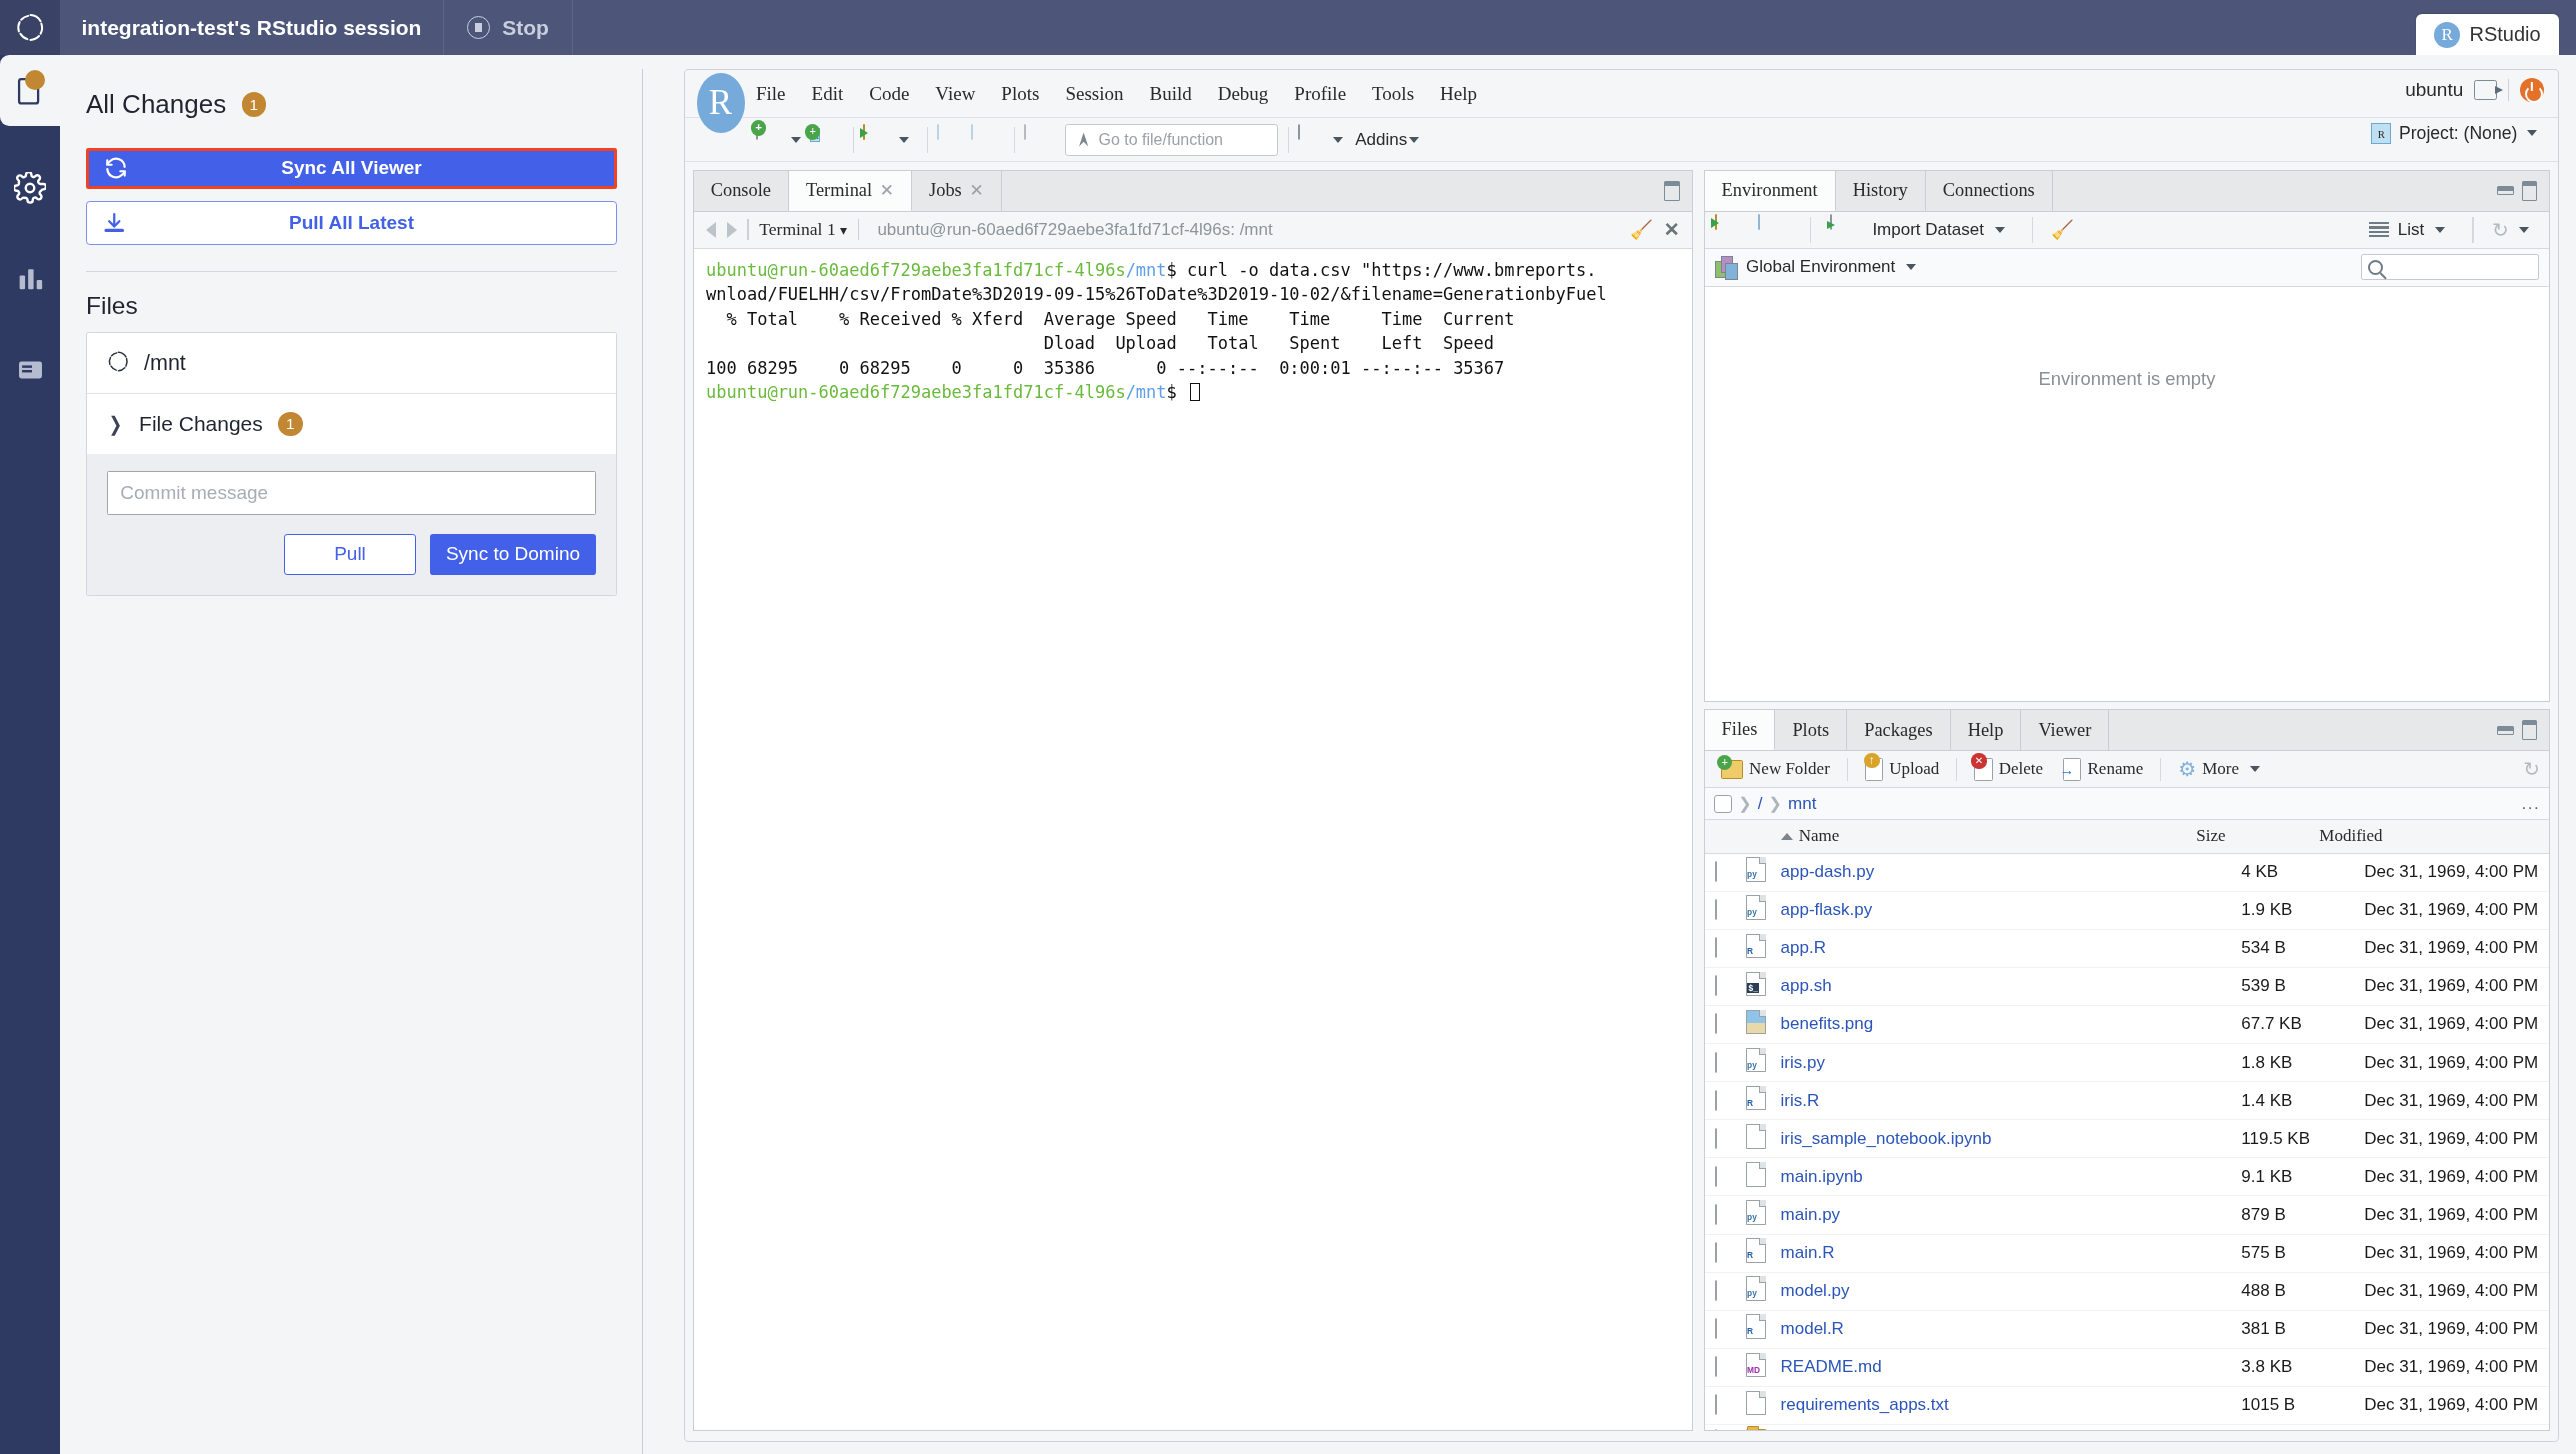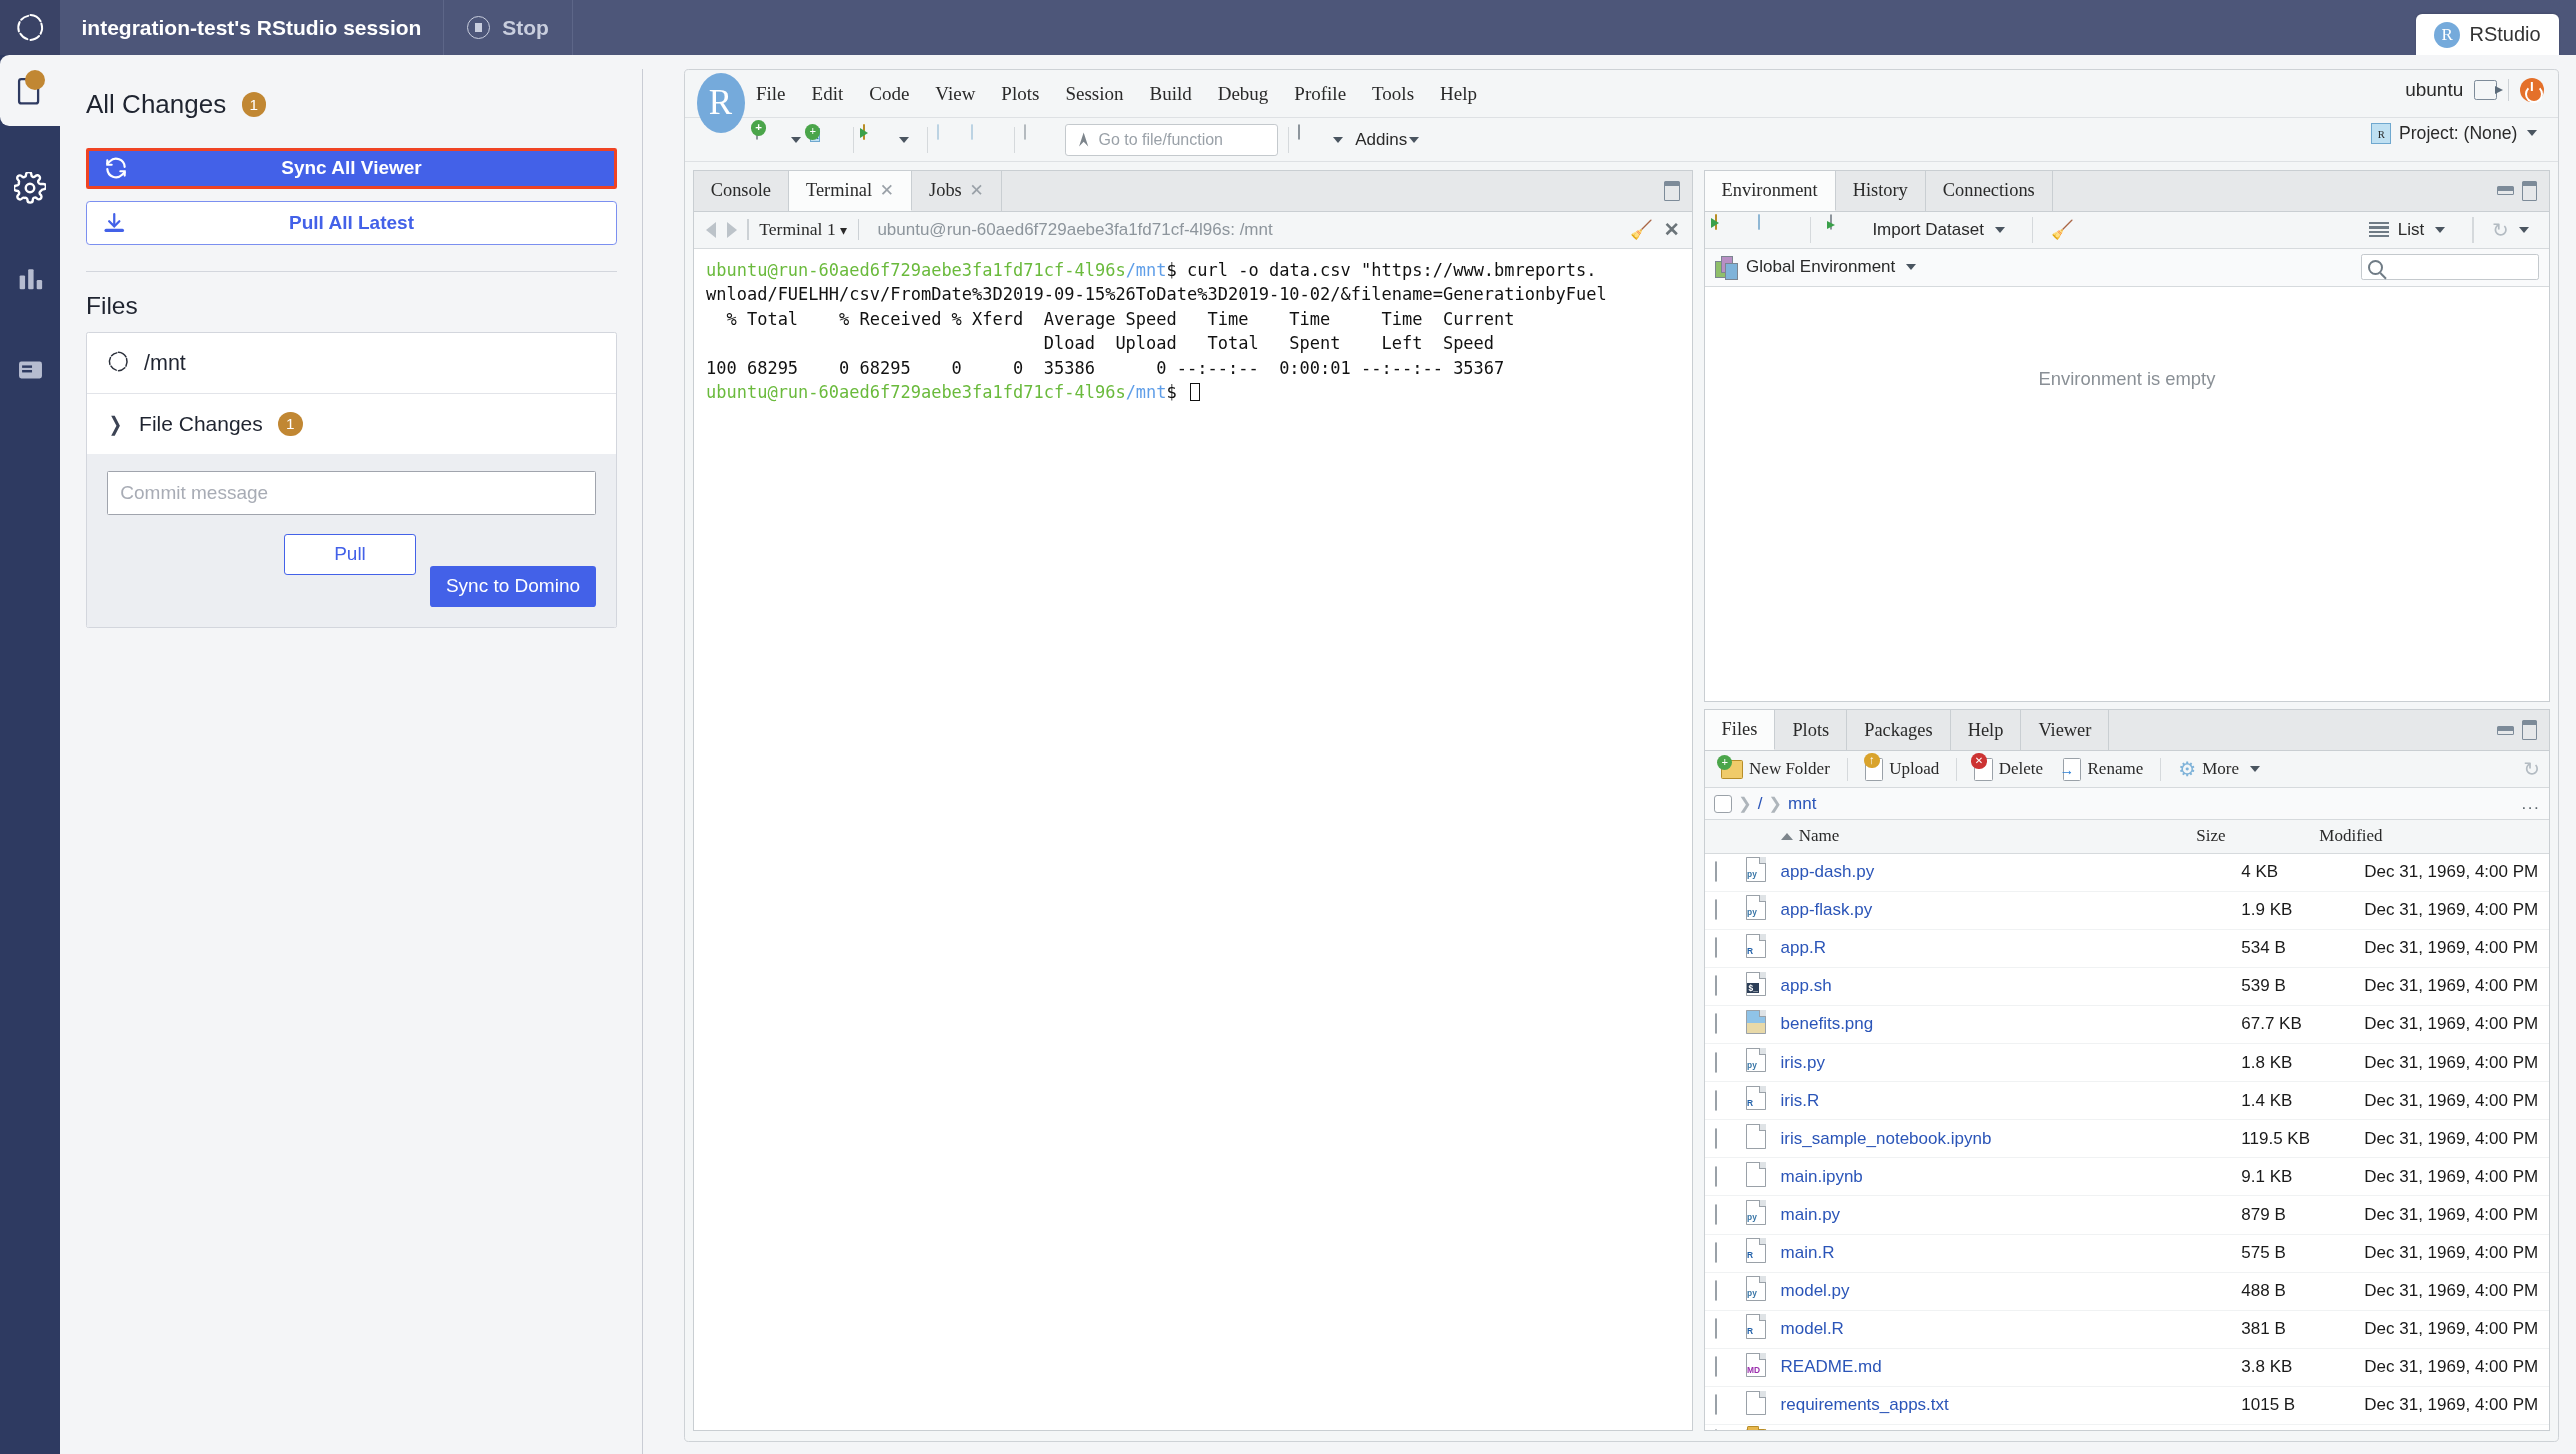--- a/index.html
+++ b/index.html
@@ -141,21 +141,20 @@
   .b-pull {
     width: 132px; height: 41px; background: #ffffff;
     border: 1.2px solid #4361e8; border-radius: 3.1px;
     color: #4361e8; font-size: 19px; cursor: pointer;
     font-family: "Liberation Sans", sans-serif;
   }
   .b-sync {
     width: 166px; height: 41px; background: #4361e8; border: none;
     border-radius: 3.1px; color: #ffffff; font-size: 19px; cursor: pointer;
     font-family: "Liberation Sans", sans-serif;
-    margin-top: 32px;
   }
 
   
   .ide {
     position: absolute; left: 644px; top: 55px;
     width: 1932px; height: 1399px; background: #f4f5f7;
   }
   .ide-inner {
     position: absolute; left: 40px; top: 14px;
     width: 1875px; height: 1373px;

